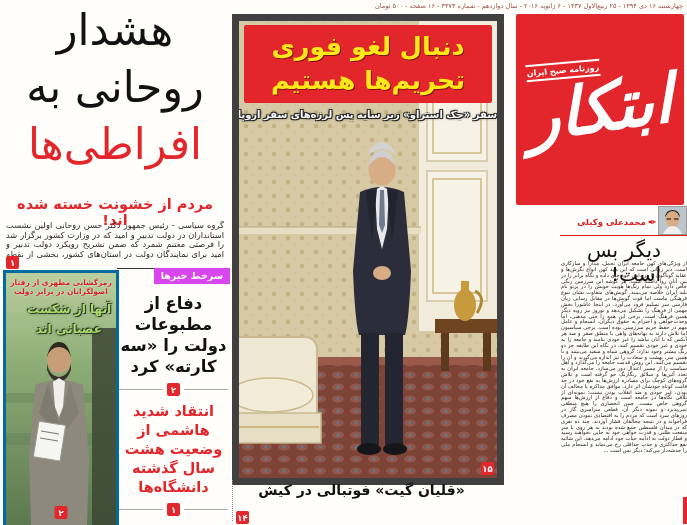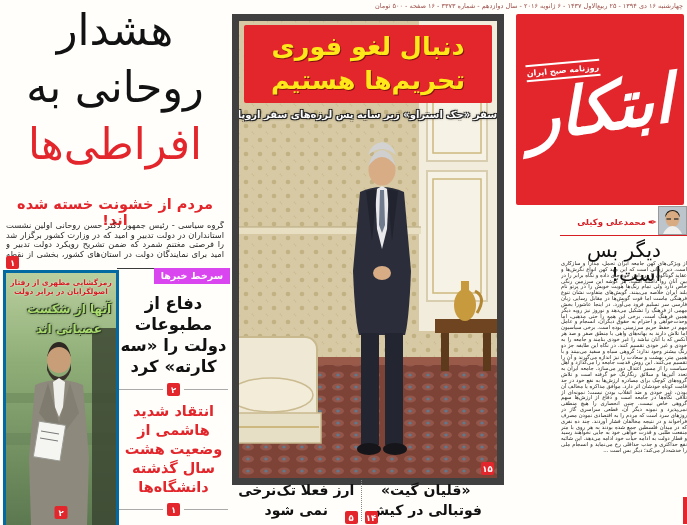--- a/index.html
+++ b/index.html
@@ -204,24 +204,20 @@
   <div class="photo-sub rtl">سفر «جک استراو» زیر سایه پس لرزه‌های سفر اروپایی‌ها</div>
   <div class="badge photo-badge">۱۵</div>
 </div>
 
 <div class="abs bottom-row">
   <div class="bh-cell rtl">
     <span>«قلیان گیت» فوتبالی در کیش</span>
     <span class="badge bh-badge-r">۱۴</span>
   </div>
   <div class="bh-div"></div>
-  <div class="bh-cell rtl">
-    <span>ارز فعلا تک‌نرخی نمی شود</span>
-    <span class="badge bh-badge-l">۵</span>
-  </div>
 </div>
 
 <div class="abs ed-head">
   <span class="ed-author rtl"><span class="pen">✒</span><span>محمدعلی وکیلی</span></span>
   <div class="ed-photo">
     <svg width="27" height="27" viewBox="0 0 27 27">
       <rect width="27" height="27" fill="#bcc5cb"></rect>
       <path d="M6 10 Q7 3 13.5 3 Q20 3 21 10 Q17 6 13.5 6 Q10 6 6 10 Z" fill="#211b16"></path>
       <ellipse cx="13.5" cy="12" rx="7" ry="8" fill="#d8ab82"></ellipse>
       <line x1="7.5" y1="12" x2="12" y2="12" stroke="#222" stroke-width="1.2"></line>

